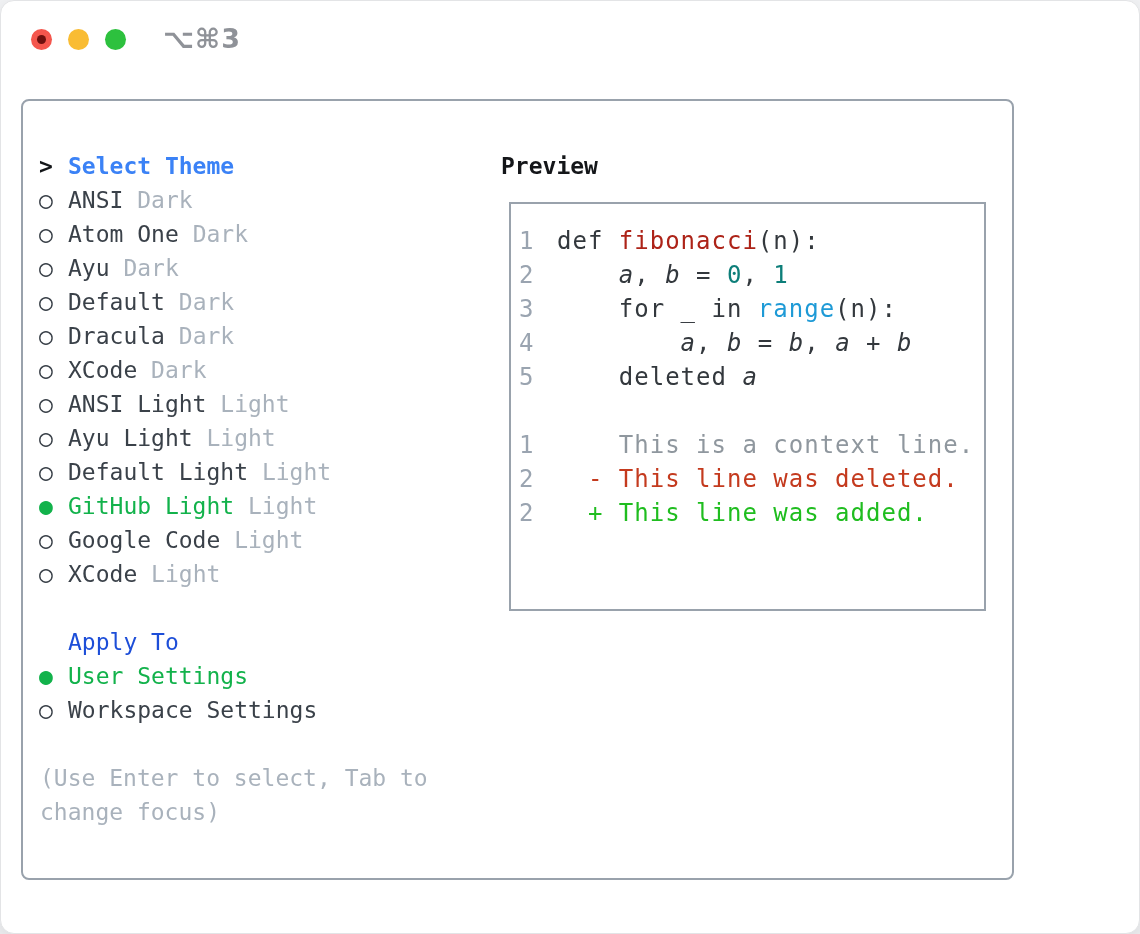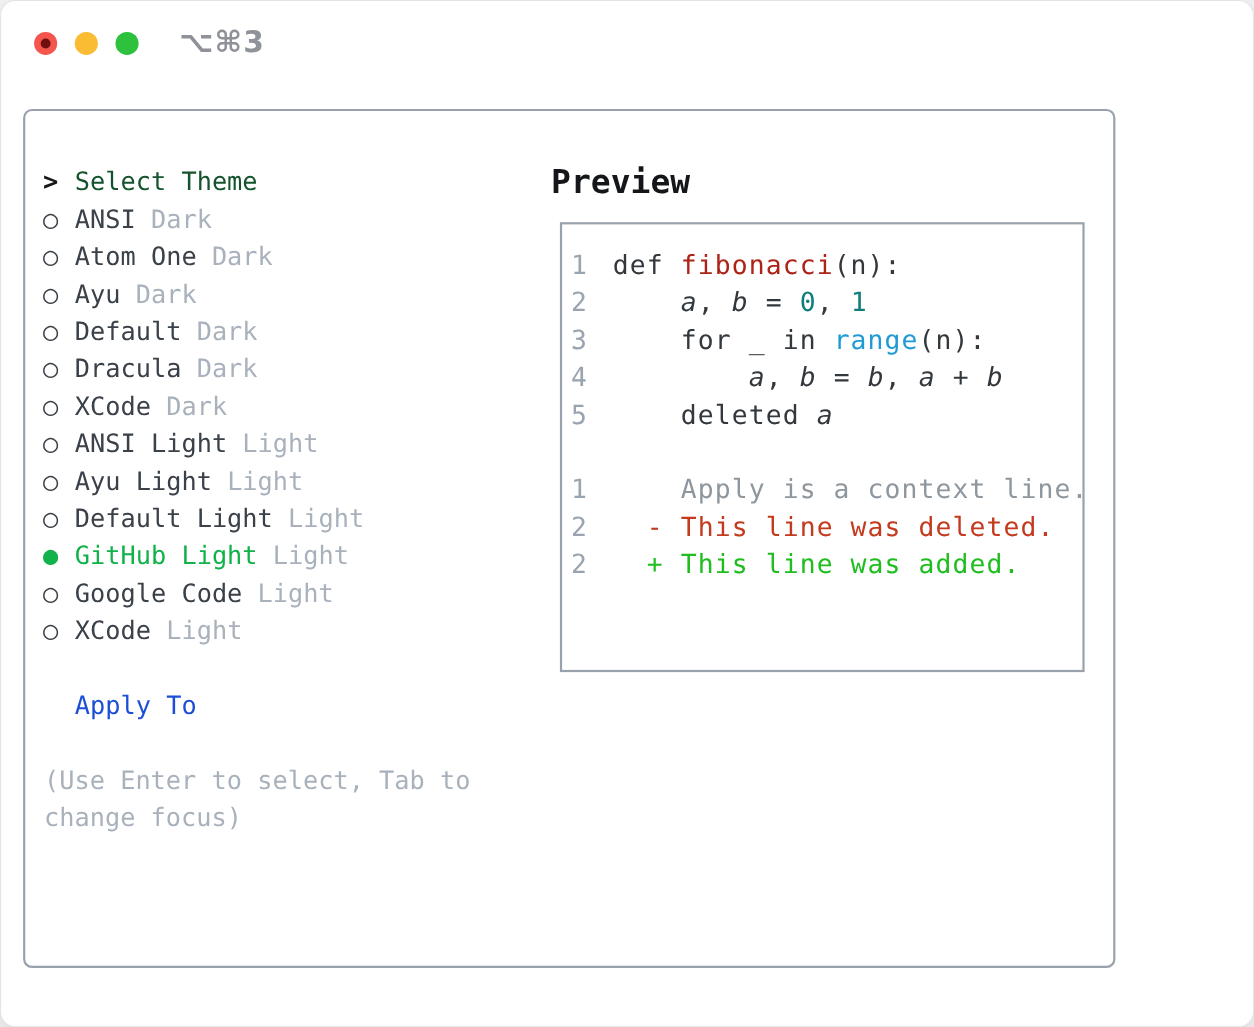--- a/index.html
+++ b/index.html
@@ -41,33 +41,33 @@
     border: 2px solid #99a2ac;
     border-radius: 8px;
     background: #ffffff;
   }
   
   .left-col { position: absolute; left: 16px; top: 48px; width: 440px; }
   .row { line-height: 34px; font-size: 23px; white-space: pre; color: #3a4149; }
   .row.spacer { height: 34px; }
   .marker { display: inline-block; width: 29px; color: #3a4149; }
   .marker.prompt { font-weight: 700; color: #141619; }
-  .header { font-weight: 400; color: #14532d; }
+  .header { font-weight: 700; color: #3b82f6; }
   .subheader { color: #1d4ed8; }
   .item-name { color: #3a4149; }
   .item-tag { color: #a9b2bc; }
   .row.sel .marker, .row.sel .item-name { color: #12b24b; }
   .help {
     line-height: 34px; font-size: 23px; color: #a9b2bc;
     width: 400px; padding-left: 1px;
   }
   
   .preview-title {
     position: absolute; left: 478px; top: 48px;
-    line-height: 34px; font-size: 30px; font-weight: 700; color: #141619;
+    line-height: 34px; font-size: 23px; font-weight: 700; color: #141619;
   }
   .preview-box {
     position: absolute; left: 486px; top: 101px;
     width: 477px; height: 409px;
     border: 2px solid #99a2ac;
     background: #ffffff;
     padding: 20px 0 0 8px;
     overflow: hidden;
   }
   .code-line { line-height: 34px; font-size: 24px; letter-spacing: 1px; white-space: pre; }
@@ -108,35 +108,39 @@
           <div class="row"><span class="marker">○</span><span class="item-name">XCode </span><span class="item-tag">Dark</span></div>
           <div class="row"><span class="marker">○</span><span class="item-name">ANSI Light </span><span class="item-tag">Light</span></div>
           <div class="row"><span class="marker">○</span><span class="item-name">Ayu Light </span><span class="item-tag">Light</span></div>
           <div class="row"><span class="marker">○</span><span class="item-name">Default Light </span><span class="item-tag">Light</span></div>
           <div class="row sel"><span class="marker">●</span><span class="item-name">GitHub Light </span><span class="item-tag">Light</span></div>
           <div class="row"><span class="marker">○</span><span class="item-name">Google Code </span><span class="item-tag">Light</span></div>
           <div class="row"><span class="marker">○</span><span class="item-name">XCode </span><span class="item-tag">Light</span></div>
         </div>
       <div class="row spacer"></div>
       <div class="row"><span class="marker"></span><span class="subheader">Apply To</span></div>
+      <div id="apply-options">
+          <div class="row sel"><span class="marker">●</span><span class="item-name">User Settings</span></div>
+          <div class="row"><span class="marker">○</span><span class="item-name">Workspace Settings</span></div>
+        </div>
       <div class="row spacer"></div>
       <div class="help">(Use Enter to select, Tab to change focus)</div>
     </div>
 
     <div class="preview-title">Preview</div>
     <div class="preview-box">
       <div id="code-lines">
           <div class="code-line"><span class="ln">1</span><span class="c-plain">def </span><span class="c-func">fibonacci</span><span class="c-plain">(n):</span></div>
           <div class="code-line"><span class="ln">2</span><span class="c-plain">    </span><span class="c-plain it">a</span><span class="c-plain">, </span><span class="c-plain it">b</span><span class="c-plain"> = </span><span class="c-number">0</span><span class="c-plain">, </span><span class="c-number">1</span></div>
           <div class="code-line"><span class="ln">3</span><span class="c-plain">    for _ in </span><span class="c-builtin">range</span><span class="c-plain">(n):</span></div>
           <div class="code-line"><span class="ln">4</span><span class="c-plain">        </span><span class="c-plain it">a</span><span class="c-plain">, </span><span class="c-plain it">b</span><span class="c-plain"> = </span><span class="c-plain it">b</span><span class="c-plain">, </span><span class="c-plain it">a</span><span class="c-plain"> + </span><span class="c-plain it">b</span></div>
           <div class="code-line"><span class="ln">5</span><span class="c-plain">    deleted </span><span class="c-plain it">a</span></div>
         </div>
       <div class="code-line spacer"></div>
       <div id="diff-lines">
-          <div class="code-line"><span class="ln">1</span><span class="c-context">    Apply is a context line.</span></div>
+          <div class="code-line"><span class="ln">1</span><span class="c-context">    This is a context line.</span></div>
           <div class="code-line"><span class="ln">2</span><span class="c-deleted">  - This line was deleted.</span></div>
           <div class="code-line"><span class="ln">2</span><span class="c-added">  + This line was added.</span></div>
         </div>
     </div>
 
   </div>
 </div>
 
 </body></html>

